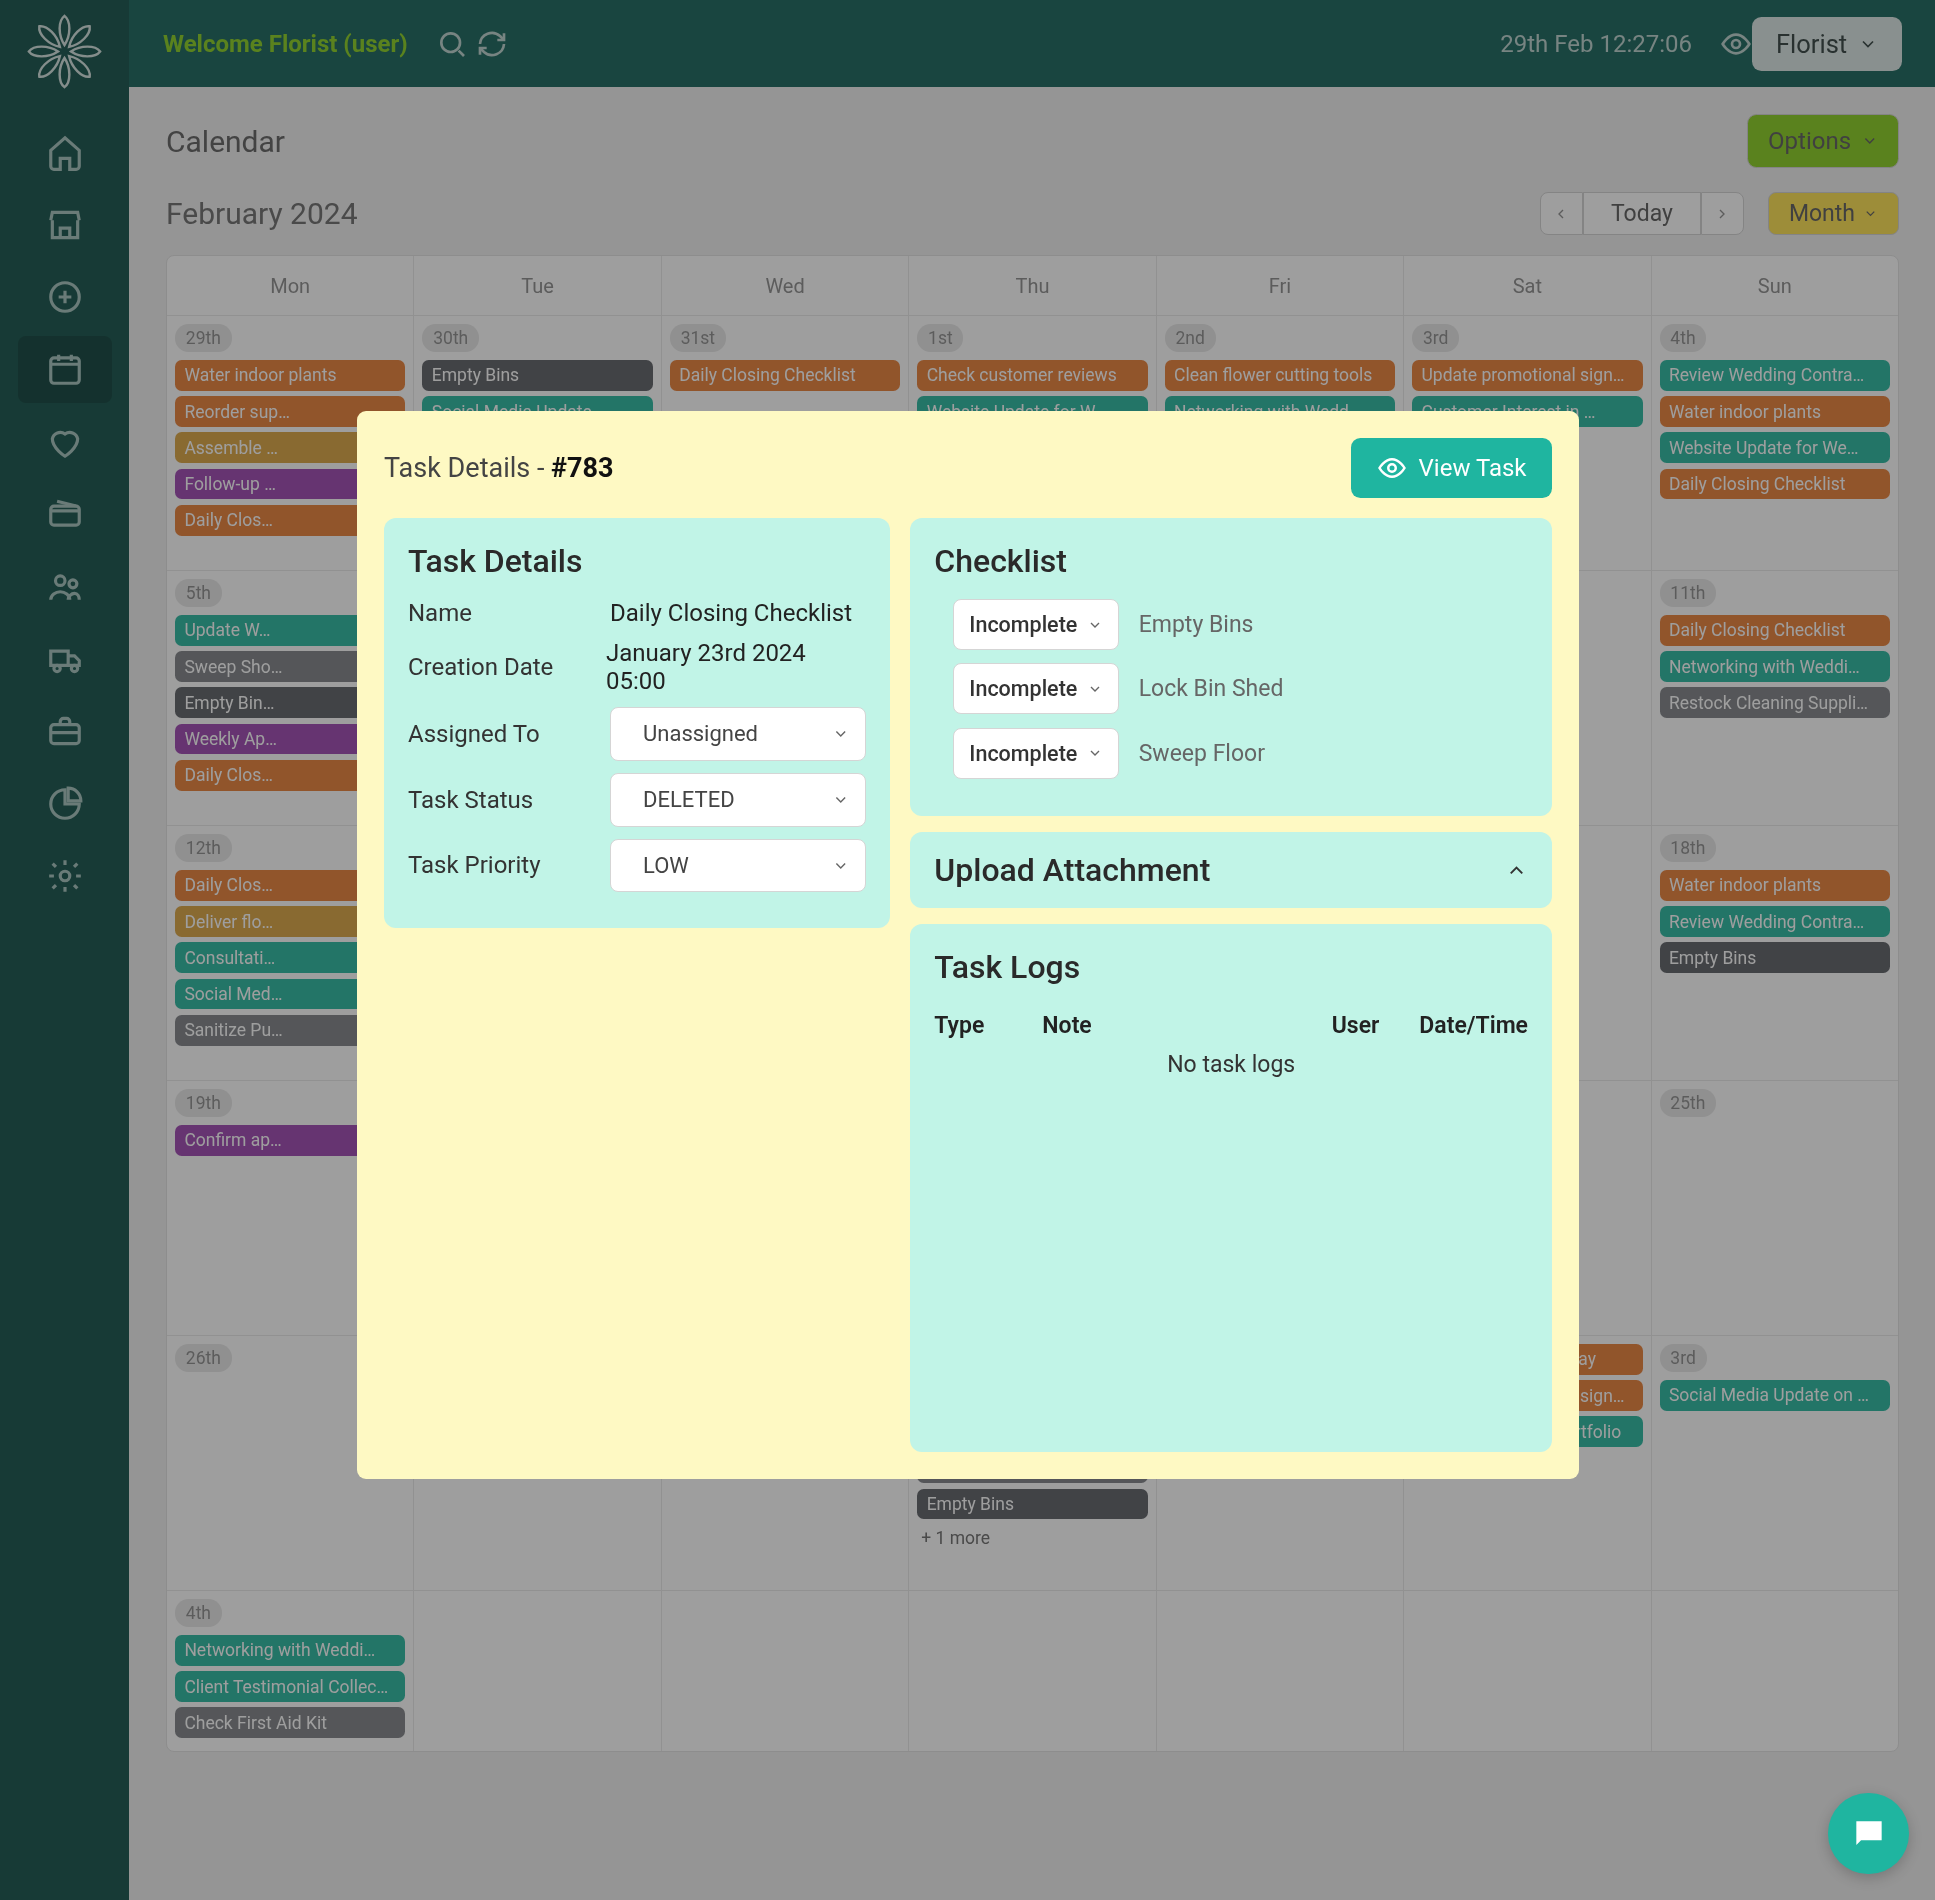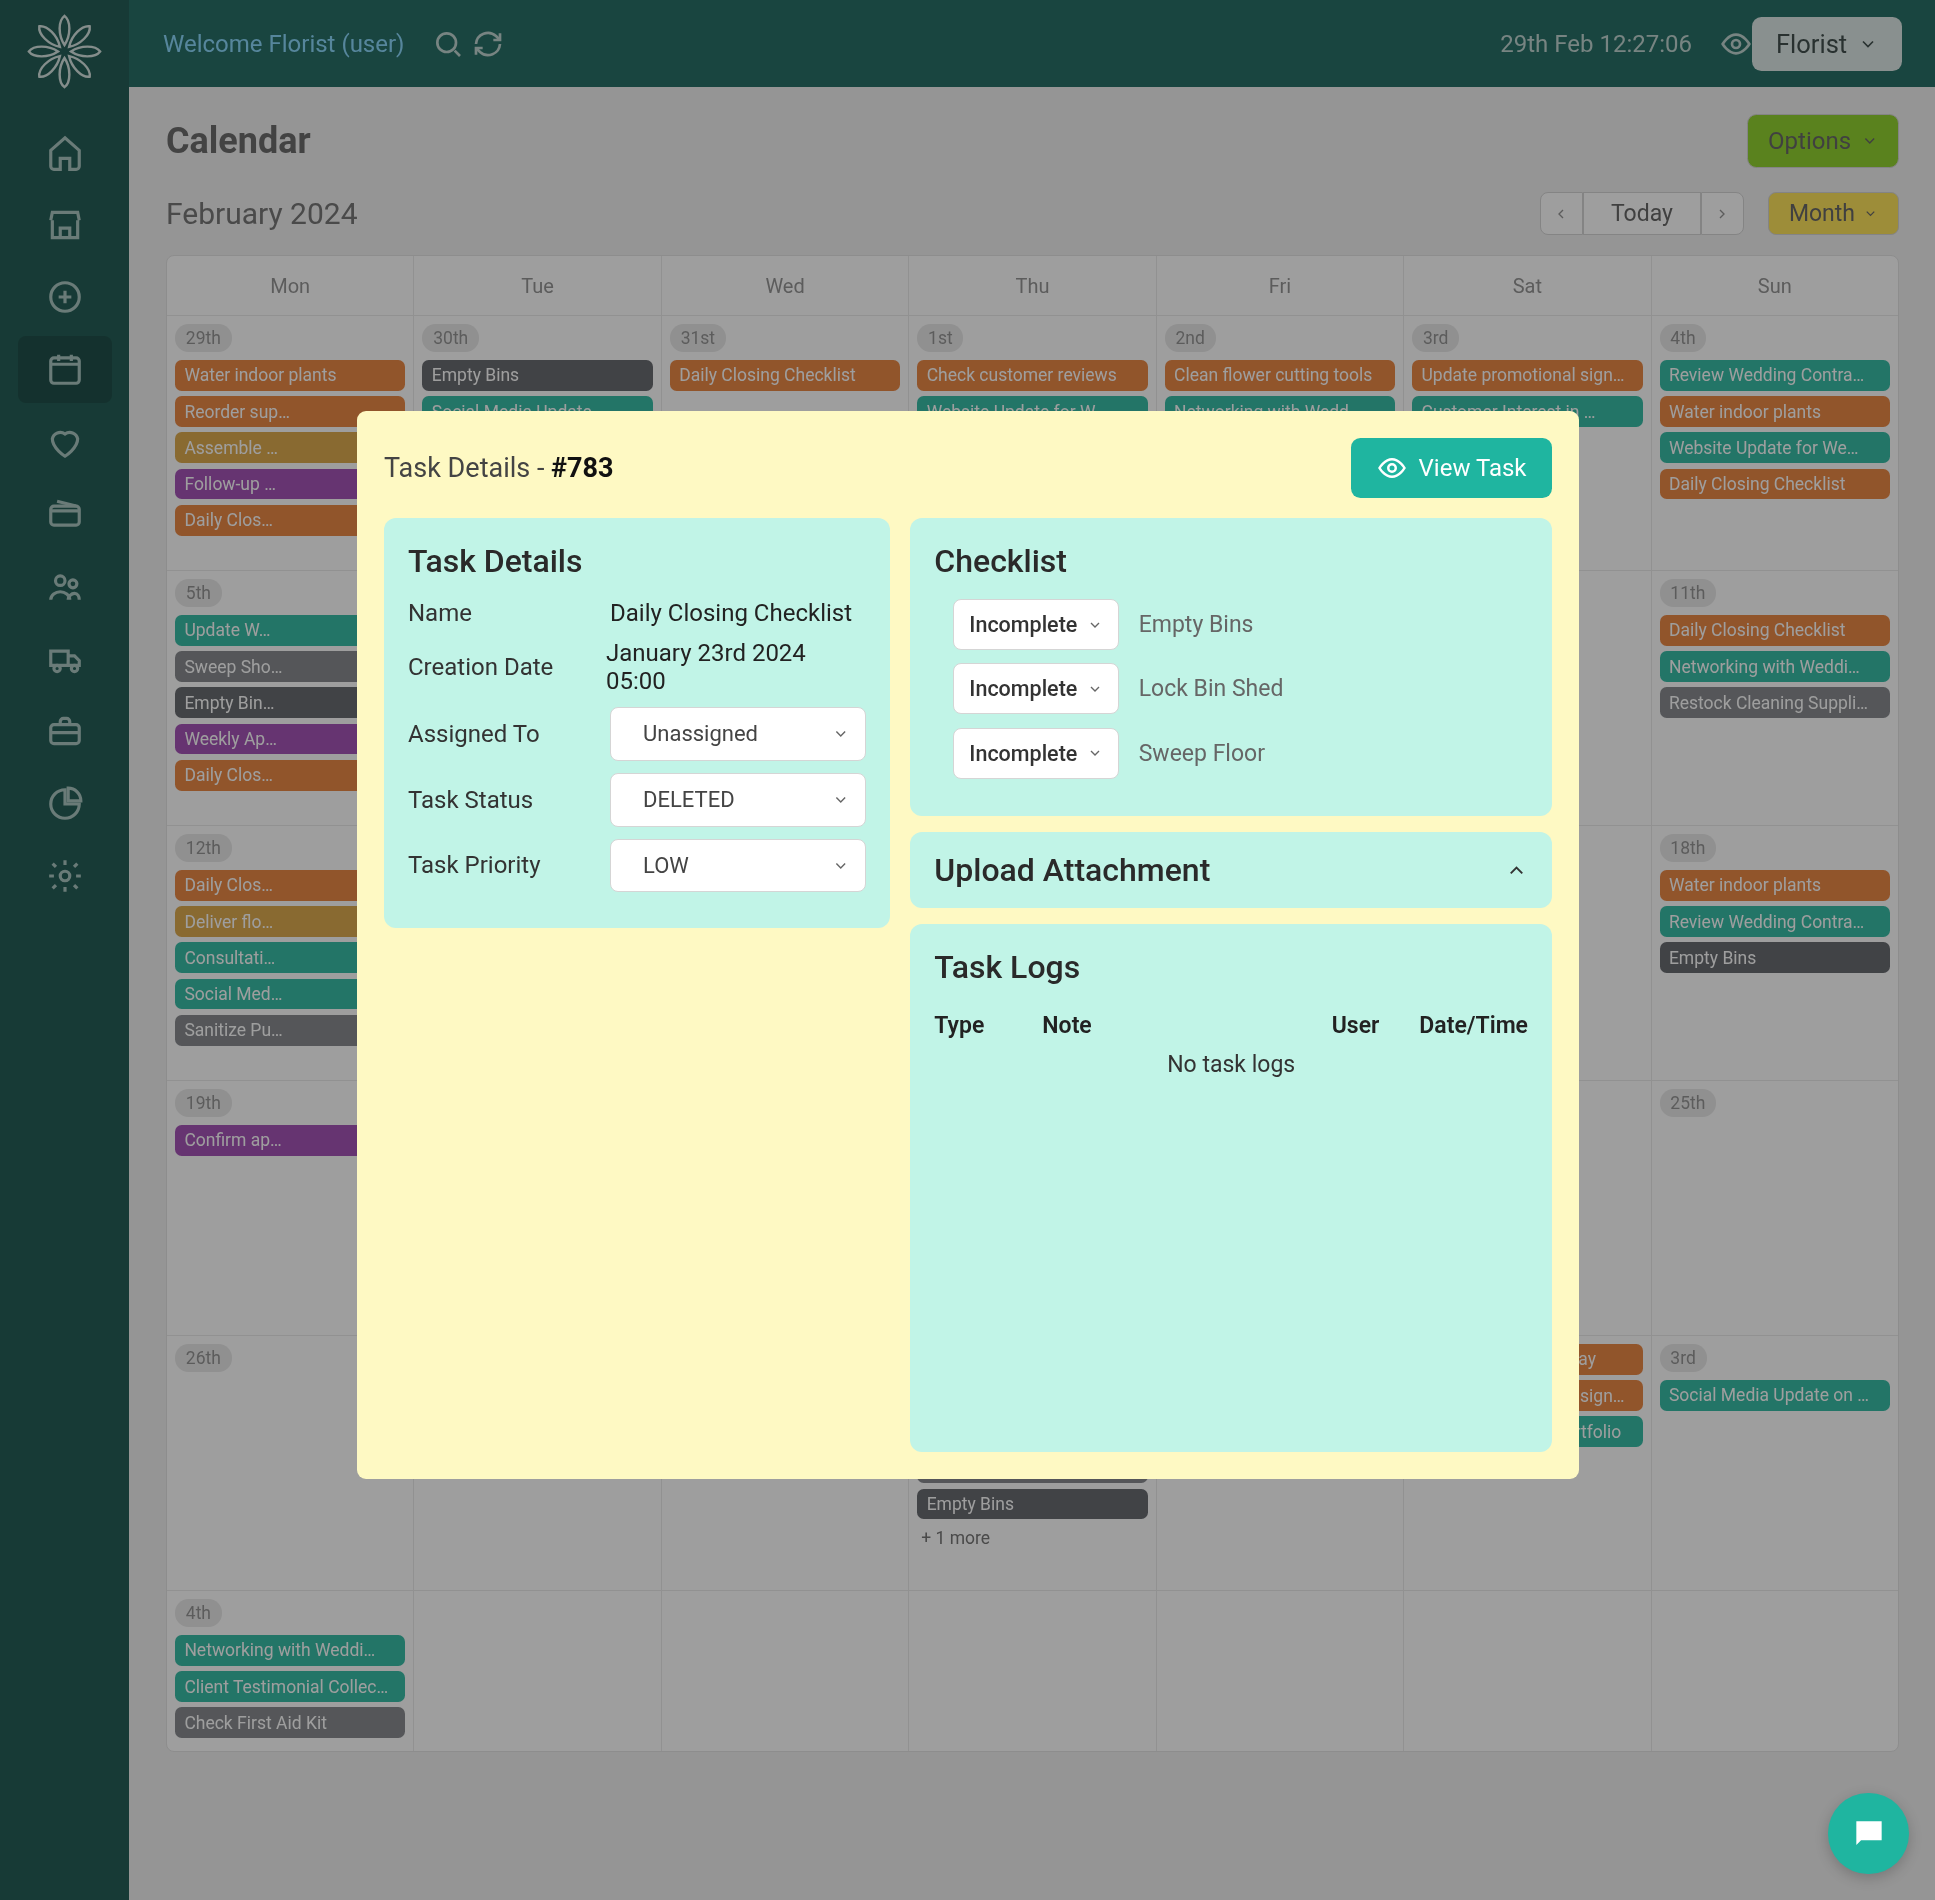--- a/index.html
+++ b/index.html
@@ -9,31 +9,31 @@
 .sidebar { position: absolute; left: 0; top: 0; width: 129px; height: 100%; background: #0a4a42; display: flex; flex-direction: column; align-items: center; padding-top: 10.8px; }
 .sidebar-logo { width: 81px; height: 81px; margin-bottom: 27px; display:flex; align-items:center; justify-content:center;}
 .sidebar-logo svg { width: 81px; height: 81px; stroke: #d0e0dd; fill:none; stroke-width:3;}
 .sidebar-item { width: 94px; height: 67px; display: flex; align-items: center; justify-content: center; border-radius: 8px; margin-bottom: 5.4px; cursor: pointer; }
 .sidebar-item.active { background: #053a33; }
 .sidebar-item svg { width: 38px; height: 38px; stroke: #a0c0bb; fill: none; stroke-width: 2; }
 
 
 .main-area { position: absolute; left: 129px; top: 0; right: 0; height: 100%; background: #eeeeee; }
 .topbar { height: 87px; background: #0e5e54; display: flex; align-items: center; padding: 0 34px; color: #cfe0dd; }
-.welcome-text { font-size: 24px; color: #7dd3fc; margin-right: 20px; }
+.welcome-text { font-size: 24px; color: #84cc16; margin-right: 20px; font-weight: bold; }
 .top-icon { width: 32px; height: 32px; stroke: #b9d0cc; fill: none; stroke-width: 2; margin-left: 8px; }
 .top-spacer { flex: 1; }
 .top-datetime { font-size: 24px; color: #b9d0cc; margin-right: 20px; }
 .top-user-btn { background: #d9e5e3; color: #2a3a38; padding: 12px 24px; border-radius: 9.4px; font-size: 25.5px; display:flex; align-items:center; gap:10.8px; cursor:pointer;}
 .top-user-btn svg { width:20px; height:20px; stroke:#2a3a38; fill:none; stroke-width:2;}
 
 
 .page-content { padding: 27px 37px; }
 .page-title-row { display:flex; align-items:center; justify-content:space-between;}
-.page-title { font-size: 36px; color: #5a5a5a; font-weight: 700; }
+.page-title { font-size: 30px; color: #5a5a5a; font-weight: 400; }
 .options-btn { background: #84cc16; border:0.7px solid #d0d0d0; padding: 12px 20px; border-radius: 9.4px; font-size: 24px; color:#555; display:flex; align-items:center; gap:9.4px; cursor:pointer;}
 .options-btn svg{width:17.5px;height:17.5px;stroke:#555;fill:none;stroke-width:2;}
 
 .month-row { display:flex; align-items:center; justify-content:space-between; margin-top: 24px;}
 .month-label { font-size: 30px; color: #666; }
 .nav-controls { display:flex; align-items:center; gap: 12px;}
 .nav-arrow-btn { width: 43px; height: 43px; border:0.7px solid #d0d0d0; border-radius: 8px; background:#fff; display:flex;align-items:center;justify-content:center; cursor:pointer;}
 .nav-arrow-btn svg{width:16px;height:16px;stroke:#888;fill:none;stroke-width:2;}
 .today-btn { height: 43px; border:0.7px solid #d0d0d0; border-radius:0; background:#fff; padding:0 27px; font-size: 23px; color:#555; cursor:pointer; margin: 0 -12px;}
 .month-select-btn { height: 43px; border:0.7px solid #d0d0d0; border-radius:8px; background:#fde047; padding:0 20px; font-size: 23px; color:#555; display:flex;align-items:center;gap:8px;cursor:pointer;}

